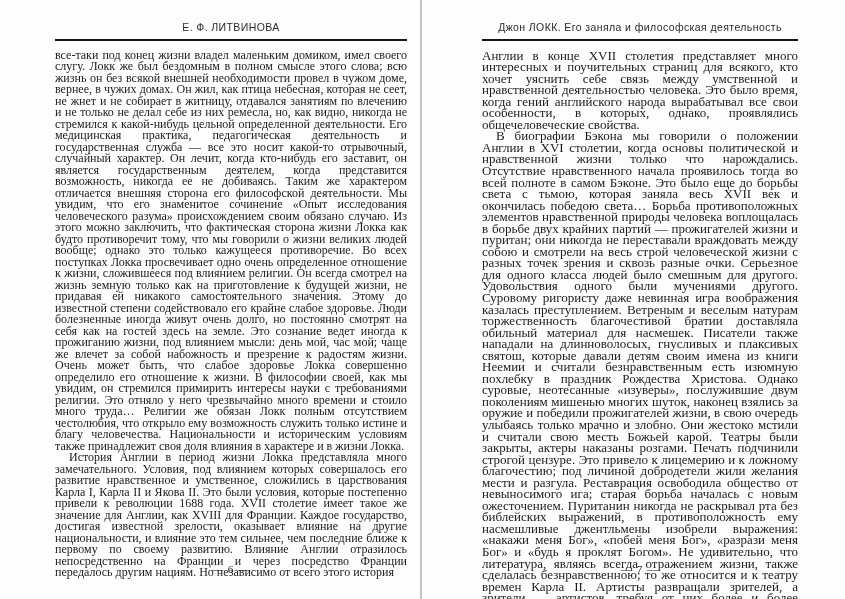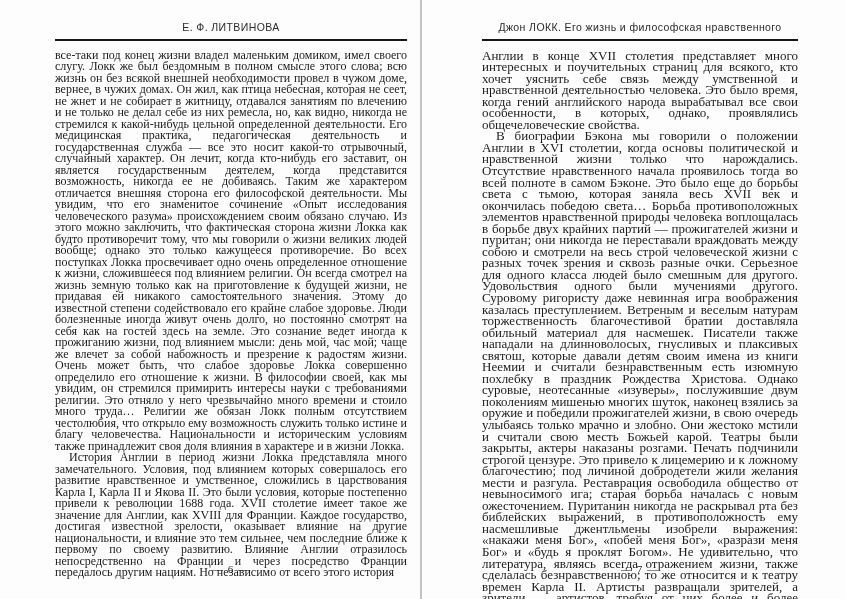--- a/index.html
+++ b/index.html
@@ -62,21 +62,21 @@
     <div class="body-text">
         <p>все-таки под конец жизни владел маленьким домиком, имел своего слугу. Локк же был бездомным в полном смысле этого слова; всю жизнь он без всякой внешней необходимости провел в чужом доме, вернее, в чужих домах. Он жил, как птица небесная, которая не сеет, не жнет и не собирает в житницу, отдавался занятиям по влечению и не только не делал себе из них ремесла, но, как видно, никогда не стремился к какой-нибудь цельной определенной деятельности. Его медицинская практика, педагогическая деятельность и государственная служба — все это носит какой-то отрывочный, случайный характер. Он лечит, когда кто-нибудь его заставит, он является государственным деятелем, когда представится возможность, никогда ее не добиваясь. Таким же характером отличается внешняя сторона его философской деятельности. Мы увидим, что его знаменитое сочинение «Опыт исследования человеческого разума» происхождением своим обязано случаю. Из этого можно заключить, что фактическая сторона жизни Локка как будто противоречит тому, что мы говорили о жизни великих людей вообще; однако это только кажущееся противоречие. Во всех поступках Локка просвечивает одно очень определенное отношение к жизни, сложившееся под влиянием религии. Он всегда смотрел на жизнь земную только как на приготовление к будущей жизни, не придавая ей никакого самостоятельного значения. Этому до известной степени содействовало его крайне слабое здоровье. Люди болезненные иногда живут очень долго, но постоянно смотрят на себя как на гостей здесь на земле. Это сознание ведет иногда к прожиганию жизни, под влиянием мысли: день мой, час мой; чаще же влечет за собой набожность и презрение к радостям жизни. Очень может быть, что слабое здоровье Локка совершенно определило его отношение к жизни. В философии своей, как мы увидим, он стремился примирить интересы науки с требованиями религии. Это отняло у него чрезвычайно много времени и стоило много труда… Религии же обязан Локк полным отсутствием честолюбия, что открыло ему возможность служить только истине и благу человечества. Национальности и историческим условиям также принадлежит своя доля влияния в характере и в жизни Локка.</p>
         <p class="indented">История Англии в период жизни Локка представляла много замечательного. Условия, под влиянием которых совершалось его развитие нравственное и умственное, сложились в царствования Карла I, Карла II и Якова II. Это были условия, которые постепенно привели к революции 1688 года. XVII столетие имеет такое же значение для Англии, как XVIII для Франции. Каждое государство, достигая известной зрелости, оказывает влияние на другие национальности, и влияние это тем сильнее, чем последние ближе к первому по своему развитию. Влияние Англии отразилось непосредственно на Франции и через посредство Франции передалось другим нациям. Но независимо от всего этого история</p>
       </div>
     <div class="page-number">—  6  —</div>
   </div>
 
   <div class="divider"></div>
 
   <div class="page page-right">
-    <div class="running-head">Джон ЛОКК. Его жизнь и философская нравственного</div>
+    <div class="running-head">Джон ЛОКК. Его заняла и философская деятельность</div>
     <div class="head-rule"></div>
     <div class="body-text">
         <p>Англии в конце XVII столетия представляет много интересных и поучительных страниц для всякого, кто хочет уяснить себе связь между умственной и нравственной деятельностью человека. Это было время, когда гений английского народа вырабатывал все свои особенности, в которых, однако, проявлялись общечеловеческие свойства.</p>
         <p class="indented">В биографии Бэкона мы говорили о положении Англии в XVI столетии, когда основы политической и нравственной жизни только что нарождались. Отсутствие нравственного начала проявилось тогда во всей полноте в самом Бэконе. Это было еще до борьбы света с тьмою, которая заняла весь XVII век и окончилась победою света… Борьба противоположных элементов нравственной природы человека воплощалась в борьбе двух крайних партий — прожигателей жизни и пуритан; они никогда не переставали враждовать между собою и смотрели на весь строй человеческой жизни с разных точек зрения и сквозь разные очки. Серьезное для одного класса людей было смешным для другого. Удовольствия одного были мучениями другого. Суровому ригористу даже невинная игра воображения казалась преступлением. Ветреным и веселым натурам торжественность благочестивой братии доставляла обильный материал для насмешек. Писатели также нападали на длинноволосых, гнусливых и плаксивых святош, которые давали детям своим имена из книги Неемии и считали безнравственным есть изюмную похлебку в праздник Рождества Христова. Однако суровые, неотесанные «изуверы», послужившие двум поколениям мишенью многих шуток, наконец взялись за оружие и победили прожигателей жизни, в свою очередь улыбаясь только мрачно и злобно. Они жестоко мстили и считали свою месть Божьей карой. Театры были закрыты, актеры наказаны розгами. Печать подчинили строгой цензуре. Это привело к лицемерию и к ложному благочестию; под личиной добродетели жили желания мести и разгула. Реставрация освободила общество от невыносимого ига; старая борьба началась с новым ожесточением. Пуританин никогда не раскрывал рта без библейских выражений, в противоположность ему насмешливые джентльмены изобрели выражения: «накажи меня Бог», «побей меня Бог», «разрази меня Бог» и «будь я проклят Богом». Не удивительно, что литература, являясь всегда отражением жизни, также сделалась безнравственною; то же относится и к театру времен Карла II. Артисты развращали зрителей, а зрители — артистов, требуя от них более и более пикантных острот… Раболепные судьи и шерифы в то бедственное время проливали кровь как воду, поэты же отпускали гнусные шутки по поводу вешания и т. д., даже женщины тогда совершенно лишены были сострадания. Но в то время, когда все общество было погружено в тину мелких помыслов и мелких страстей, в области науки английский гений делал великий переворот и совершал необыкновенные подвиги человеческого ума. Маколей справедливо говорит, что Бэкон посеял хорошее</p>
       </div>
     <div class="page-number">—  7  —</div>
   </div>
 
 </div>
 

